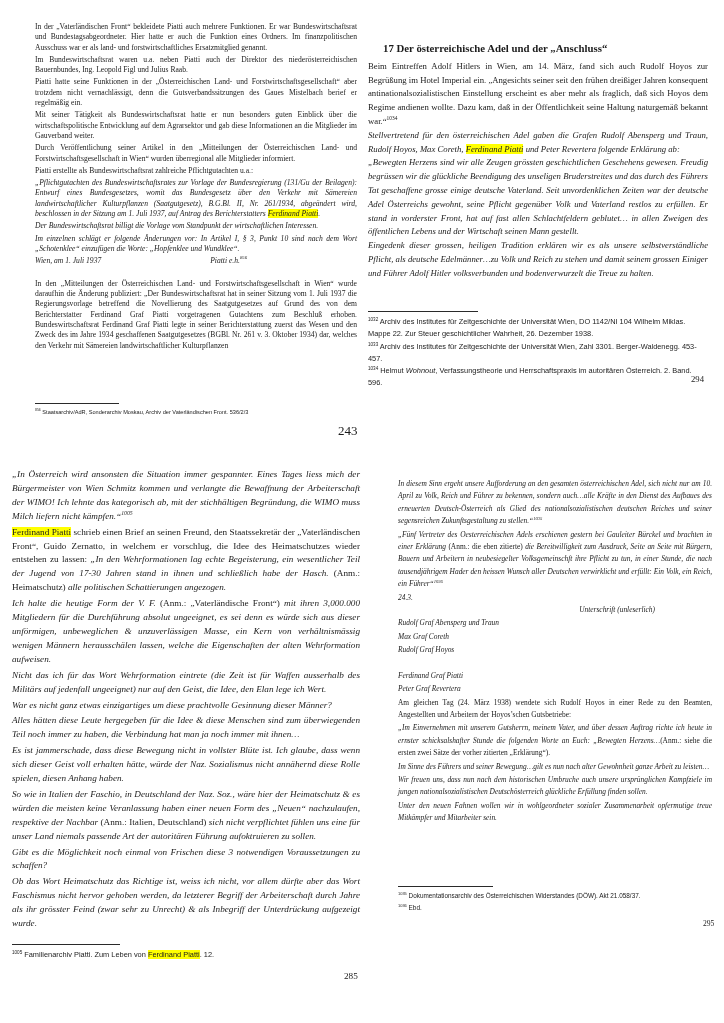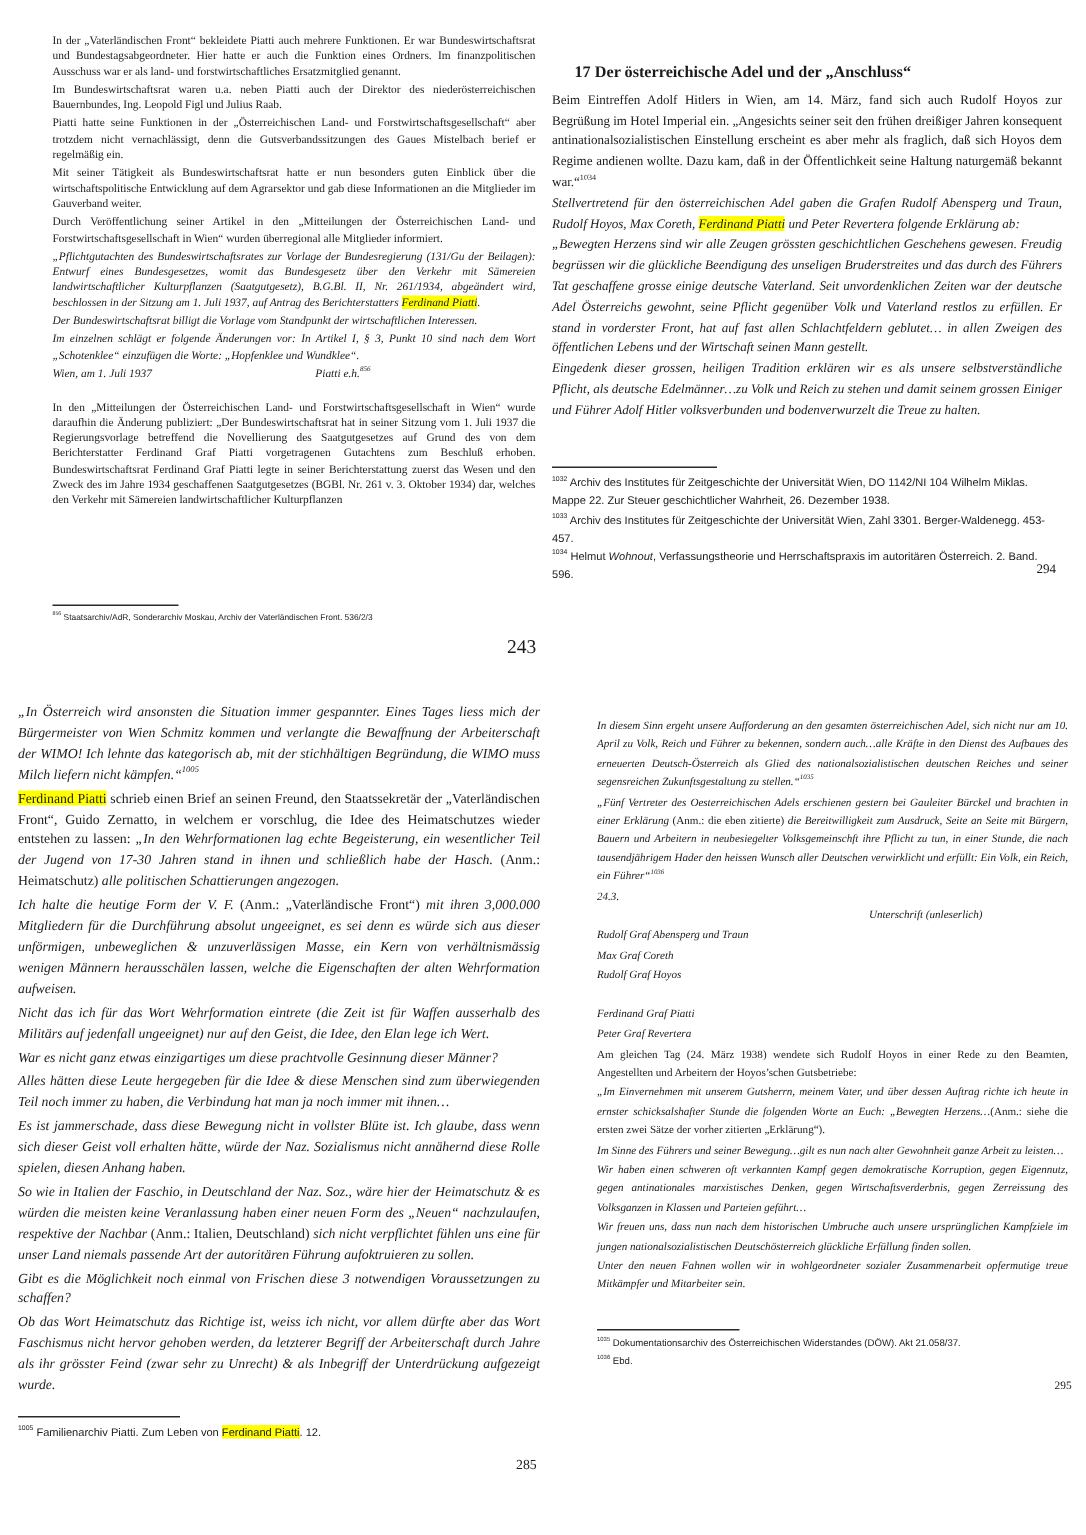--- a/index.html
+++ b/index.html
@@ -19,20 +19,21 @@
 </head>
 <body>
 
 <div id="canvas">
   <div class="page" style="left: 35px; top: 22px; width: 322px; height: 420px; font-size: 7.6px; line-height: 10.3px; color: rgb(27, 27, 27);">
       <p style="margin-bottom: 2px;"><span>In der „Vaterländischen Front“ bekleidete Piatti auch mehrere Funktionen. Er war Bundeswirtschaftsrat und Bundestagsabgeordneter. Hier hatte er auch die Funktion eines Ordners. Im finanzpolitischen Ausschuss war er als land- und forstwirtschaftliches Ersatzmitglied genannt.</span></p>
       <p style="margin-bottom: 2px;"><span>Im Bundeswirtschaftsrat waren u.a. neben Piatti auch der Direktor des niederösterreichischen Bauernbundes, Ing. Leopold Figl und Julius Raab.</span></p>
       <p style="margin-bottom: 2px;"><span>Piatti hatte seine Funktionen in der „Österreichischen Land- und Forstwirtschaftsgesellschaft“ aber trotzdem nicht vernachlässigt, denn die Gutsverbandssitzungen des Gaues Mistelbach berief er regelmäßig ein.</span></p>
       <p style="margin-bottom: 2px;"><span>Mit seiner Tätigkeit als Bundeswirtschaftsrat hatte er nun besonders guten Einblick über die wirtschaftspolitische Entwicklung auf dem Agrarsektor und gab diese Informationen an die Mitglieder im Gauverband weiter.</span></p>
       <p style="margin-bottom: 2px;"><span>Durch Veröffentlichung seiner Artikel in den „Mitteilungen der Österreichischen Land- und Forstwirtschaftsgesellschaft in Wien“ wurden überregional alle Mitglieder informiert.</span></p>
+      <p style="margin-bottom: 2px;"><span>Piatti erstellte als Bundeswirtschaftsrat zahlreiche Pflichtgutachten u.a.:</span></p>
       <p style="margin-bottom: 2px;"><span class="it">„Pflichtgutachten des Bundeswirtschaftsrates zur Vorlage der Bundesregierung (131/Gu der Beilagen): Entwurf eines Bundesgesetzes, womit das Bundesgesetz über den Verkehr mit Sämereien landwirtschaftlicher Kulturpflanzen (Saatgutgesetz), B.G.Bl. II, Nr. 261/1934, abgeändert wird, beschlossen in der Sitzung am 1. Juli 1937, auf Antrag des Berichterstatters </span><span class="it hl">Ferdinand Piatti</span><span class="it">.</span></p>
       <p style="margin-bottom: 2px;"><span class="it">Der Bundeswirtschaftsrat billigt die Vorlage vom Standpunkt der wirtschaftlichen Interessen.</span></p>
       <p style="margin-bottom: 2px;"><span class="it">Im einzelnen schlägt er folgende Änderungen vor: In Artikel I, § 3, Punkt 10 sind nach dem Wort „Schotenklee“ einzufügen die Worte: „Hopfenklee und Wundklee“.</span></p>
       <p class="split" style="margin-bottom: 2px;">
         <span><span class="it">Wien, am 1. Juli 1937</span></span>
         <span style="margin-left: auto; margin-right: 110px;"><span class="it">Piatti e.h.</span><sup class="it">856</sup></span>
       </p>
       <div style="height: 10.3px;"></div>
       <p style="margin-bottom: 2px;"><span>In den „Mitteilungen der Österreichischen Land- und Forstwirtschaftsgesellschaft in Wien“ wurde daraufhin die Änderung publiziert: „Der Bundeswirtschaftsrat hat in seiner Sitzung vom 1. Juli 1937 die Regierungsvorlage betreffend die Novellierung des Saatgutgesetzes auf Grund des von dem Berichterstatter Ferdinand Graf Piatti vorgetragenen Gutachtens zum Beschluß erhoben. Bundeswirtschaftsrat Ferdinand Graf Piatti legte in seiner Berichterstattung zuerst das Wesen und den Zweck des im Jahre 1934 geschaffenen Saatgutgesetzes (BGBl. Nr. 261 v. 3. Oktober 1934) dar, welches den Verkehr mit Sämereien landwirtschaftlicher Kulturpflanzen</span></p>
       <div class="fnarea" style="top: 381px; font-size: 5.6px; line-height: 1.5;">
@@ -80,21 +81,20 @@
         <span style="margin-left: auto; margin-right: 57px;"><span class="it">Unterschrift (unleserlich)</span></span>
       </p>
       <p style="margin-bottom: 1px;"><span class="it">Rudolf Graf Abensperg und Traun</span></p>
       <p style="margin-bottom: 1px;"><span class="it">Max Graf Coreth</span></p>
       <p style="margin-bottom: 13px;"><span class="it">Rudolf Graf Hoyos</span></p>
       <p style="margin-bottom: 1px;"><span class="it">Ferdinand Graf Piatti</span></p>
       <p style="margin-bottom: 1px;"><span class="it">Peter Graf Revertera</span></p>
       <p style="margin-bottom: 1px;"><span>Am gleichen Tag (24. März 1938) wendete sich Rudolf Hoyos in einer Rede zu den Beamten, Angestellten und Arbeitern der Hoyos’schen Gutsbetriebe:</span></p>
       <p style="margin-bottom: 1px;"><span class="it">„Im Einvernehmen mit unserem Gutsherrn, meinem Vater, und über dessen Auftrag richte ich heute in ernster schicksalshafter Stunde die folgenden Worte an Euch: „Bewegten Herzens…</span><span>(Anm.: siehe die ersten zwei Sätze der vorher zitierten „Erklärung“).</span></p>
       <p style="margin-bottom: 1px;"><span class="it">Im Sinne des Führers und seiner Bewegung…gilt es nun nach alter Gewohnheit ganze Arbeit zu leisten…</span></p>
-      <p style="margin-bottom: 1px;"><span class="it">Wir haben einen schweren oft verkannten Kampf gegen demokratische Korruption, gegen Eigennutz, gegen antinationales marxistisches Denken, gegen Wirtschaftsverderbnis, gegen Zerreissung des Volksganzen in Klassen und Parteien geführt…</span></p>
       <p style="margin-bottom: 1px;"><span class="it">Wir freuen uns, dass nun nach dem historischen Umbruche auch unsere ursprünglichen Kampfziele im jungen nationalsozialistischen Deutschösterreich glückliche Erfüllung finden sollen.</span></p>
       <p style="margin-bottom: 1px;"><span class="it">Unter den neuen Fahnen wollen wir in wohlgeordneter sozialer Zusammenarbeit opfermutige treue Mitkämpfer und Mitarbeiter sein.</span></p>
       <div class="fnarea" style="top: 408px; font-size: 6.4px; line-height: 1.7;">
         <div class="fnrule" style="width: 95px;"></div>
         <p><sup>1035</sup> <span>Dokumentationsarchiv des Österreichischen Widerstandes (DÖW). Akt 21.058/37.</span></p>
         <p><sup>1036</sup> <span>Ebd.</span></p>
       </div>
       <span class="pagenum" style="left: 305px; top: 440px; font-size: 7.6px;">295</span>
     </div>
 </div>

